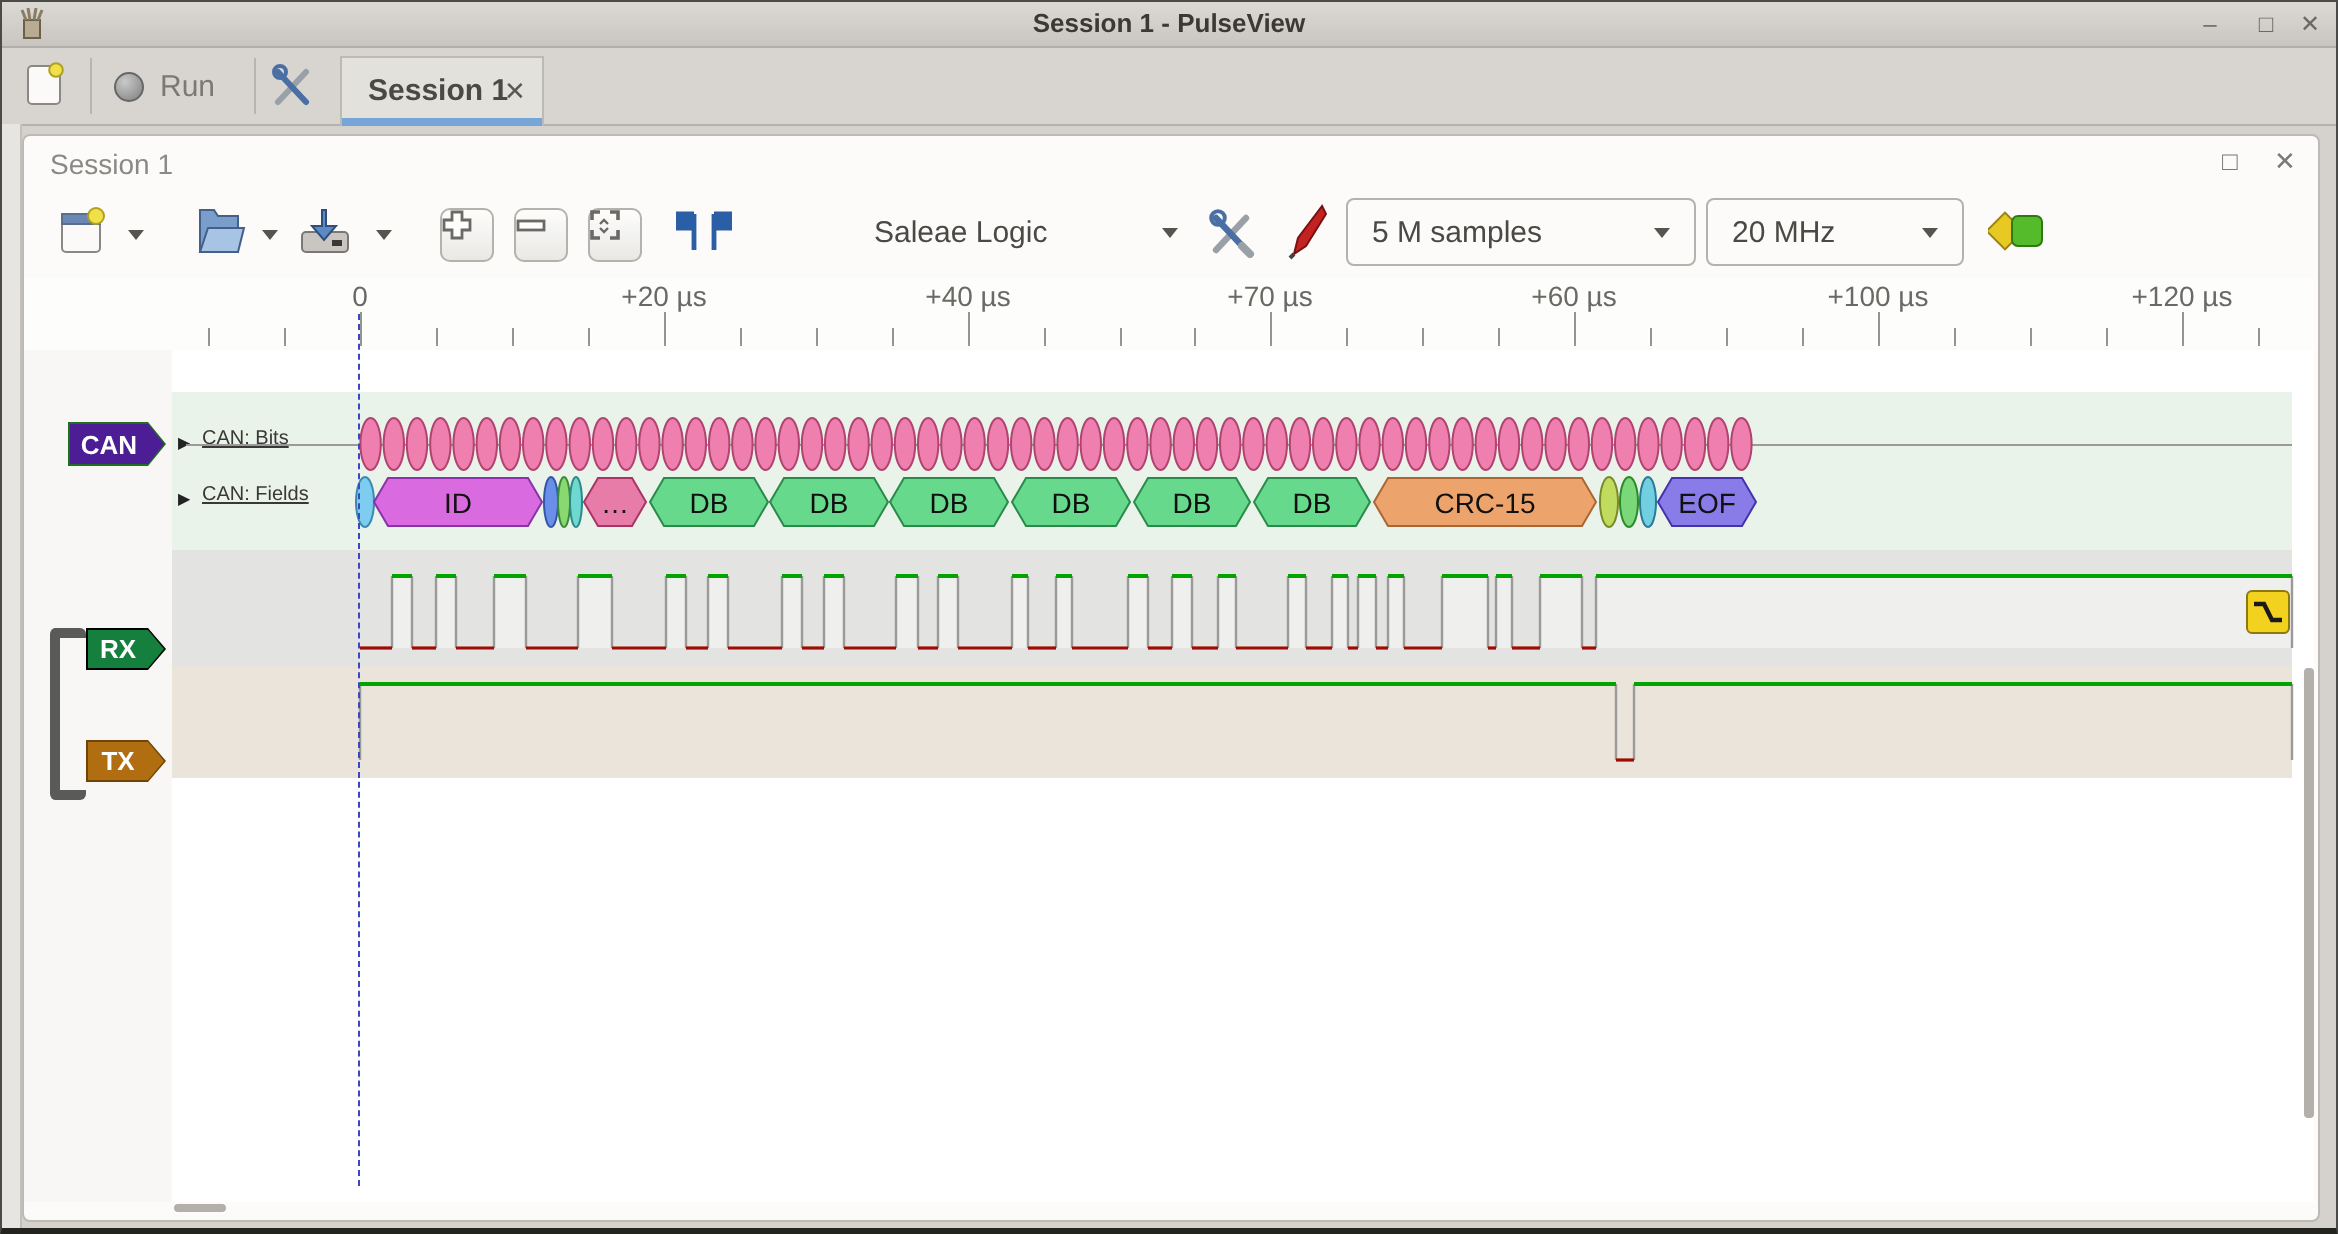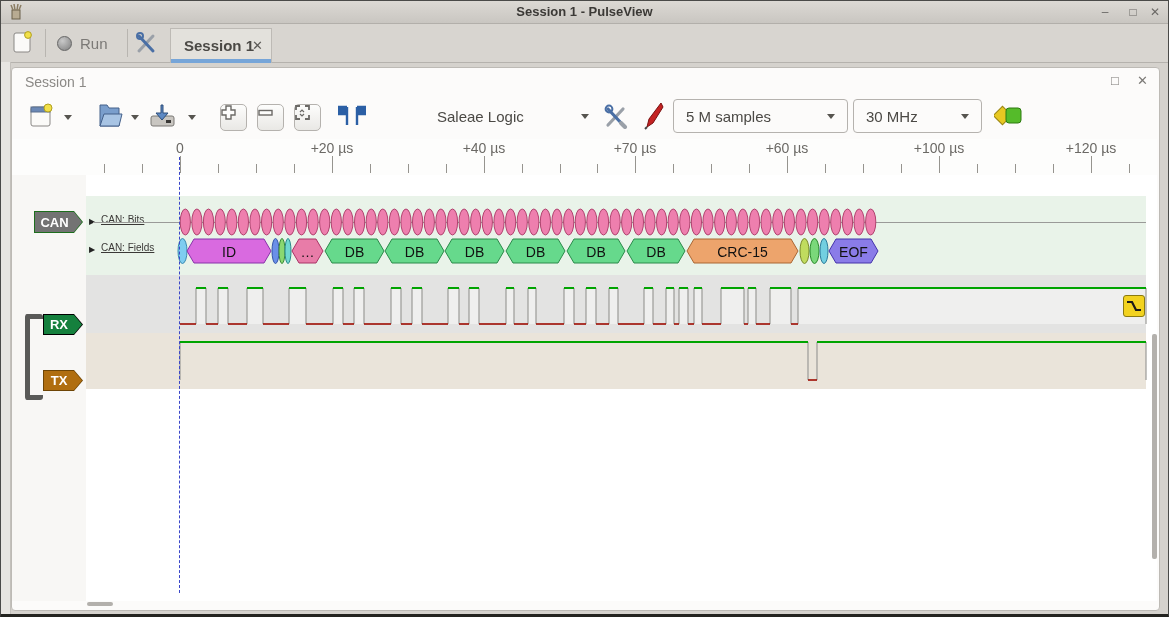--- a/index.html
+++ b/index.html
@@ -151,42 +151,42 @@
   <svg class="abs" style="left:638px;top:100px" width="26" height="30">
     <path d="M22 2 L10 18 L8 26 L14 22 L24 6 Z" fill="#c42222" stroke="#7a1010"></path>
     <path d="M8 26 L6 28" stroke="#444" stroke-width="2"></path>
   </svg>
 
   <div class="abs combo" style="left:672px;top:98px;width:173px;height:32px">
     <span class="combotext">5 M samples</span>
     <span class="caret" style="margin-right:12px"></span>
   </div>
   <div class="abs combo" style="left:852px;top:98px;width:127px;height:32px">
-    <span class="combotext">30 MHz</span>
+    <span class="combotext">20 MHz</span>
     <span class="caret" style="margin-right:12px"></span>
   </div>
   <svg class="abs" style="left:993px;top:104px" width="30" height="22">
     <rect x="2" y="4" width="13" height="13" transform="rotate(45 8.5 10.5)" fill="#e8c822" stroke="#9a8410"></rect>
     <rect x="12" y="3" width="15" height="15" rx="3" fill="#55bb2a" stroke="#2e7a10"></rect>
   </svg>
 
   <div class="abs ruler"></div>
   <div class="abs tracearea"></div>
   <div class="abs labelcol"></div>
   <div class="abs" style="left:85px;top:195px;width:1060px;height:79px;background:#e9f3e9"></div>
   <div class="abs" style="left:85px;top:274px;width:1060px;height:58px;background:#e3e3e2"></div>
   <div class="abs" style="left:85px;top:332px;width:1060px;height:56px;background:#eae4da"></div>
 
   <span class="abs expand" style="left:88px;top:216px">▶</span>
   <span class="abs rowlabel" style="left:100px;top:213px">CAN: Bits</span>
   <span class="abs expand" style="left:88px;top:244px">▶</span>
   <span class="abs rowlabel" style="left:100px;top:241px">CAN: Fields</span>
 
   <div class="abs tag" style="left:33px;top:210px;width:49px;height:22px;background:#1d6e1d">
-    <div class="inner" style="background:#737373">
+    <div class="inner" style="background:#4c1d95">
         <span class="tagtext">CAN</span>
       </div>
   </div>
   <div class="abs" style="left:24px;top:313px;width:13px;height:76px;border-left:5px solid #5a5a58;border-top:5px solid #5a5a58;border-bottom:5px solid #5a5a58;border-radius:3px"></div>
   <div class="abs tag" style="left:42px;top:313px;width:40px;height:21px;background:#000">
     <div class="inner" style="background:#15803d">
         <span class="tagtext">RX</span>
       </div>
   </div>
   <div class="abs tag" style="left:42px;top:369px;width:40px;height:21px;background:#6e4505">

